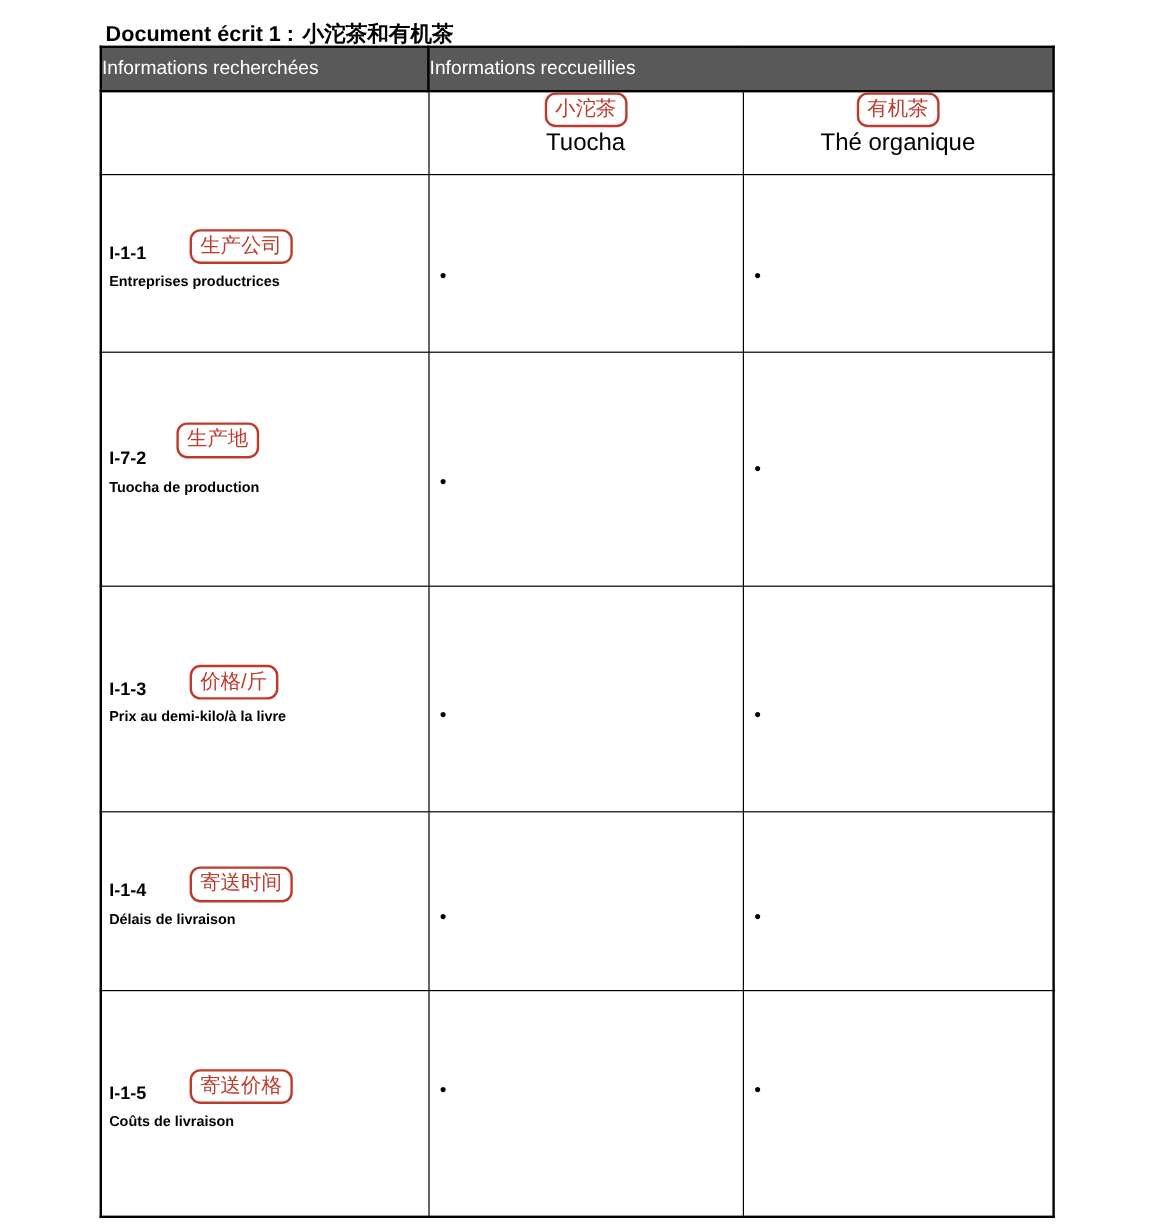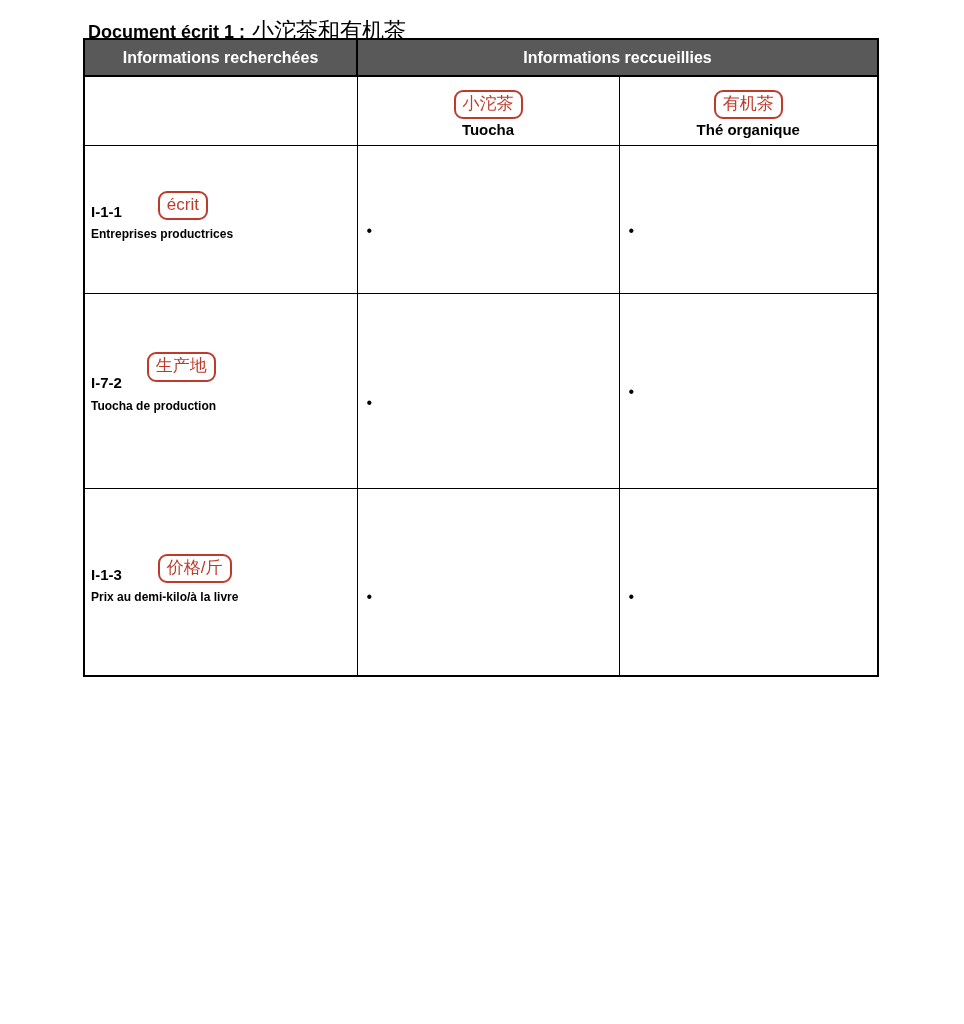--- a/index.html
+++ b/index.html
@@ -21,57 +21,57 @@
   }
   .doc-title {
     position: absolute;
     left: 88px; top: 16px;
     display: flex;
     align-items: baseline;
     gap: 7px;
     white-space: nowrap;
   }
   .doc-title .fr { font-size: 18px; font-weight: bold; }
-  .doc-title .zh { font-size: 22px; font-weight: normal; }
+  .doc-title .zh { font-size: 18px; font-weight: bold; }
 
   table.worksheet {
     position: absolute;
     left: 83px; top: 38px;
     width: 794px;
     border-collapse: collapse;
     table-layout: fixed;
     border: 2px solid var(--border-color);
   }
   col.c1 { width: 273px; }
   col.c2 { width: 262px; }
   col.c3 { width: 259px; }
 
   th, td { border: 1px solid var(--border-color); padding: 0; }
 
   tr.header-row { height: 37px; }
   tr.header-row th {
     background: var(--header-bg);
     color: var(--header-text);
     font-size: 16px;
-    font-weight: bold;
-    text-align: center;
+    font-weight: normal;
+    text-align: left;
     vertical-align: middle;
     border: 2px solid var(--border-color);
   }
 
   tr.subheader-row { height: 69px; }
   tr.subheader-row td {
     vertical-align: top;
     text-align: center;
-    padding-top: 13px;
+    padding-top: 0;
   }
   .product-name {
     display: block;
-    font-weight: bold;
-    font-size: 15px;
+    font-weight: normal;
+    font-size: 20px;
     margin-top: 2px;
   }
 
   .stamp {
     display: inline-block;
     color: var(--stamp-red);
     border: 2px solid var(--stamp-red);
     border-radius: 9px;
     padding: 2px 7px 3px 7px;
     font-size: 17px;
@@ -149,21 +149,21 @@
     <td>
       <span class="stamp">有机茶</span>
       <span class="product-name">Thé organique</span>
     </td>
   </tr>
 
   <tr class="r1">
     <td class="label-cell">
       <div class="code-line">
         <span class="item-code">I-1-1</span>
-        <span class="stamp">écrit</span>
+        <span class="stamp">生产公司</span>
       </div>
       <div class="item-french">Entreprises productrices</div>
     </td>
     <td class="answer-cell answer-mid">
       <span class="bullet">•</span>
     </td>
     <td class="answer-cell answer-right">
       <span class="bullet">•</span>
     </td>
   </tr>
@@ -193,15 +193,45 @@
       <div class="item-french">Prix au demi-kilo/à la livre</div>
     </td>
     <td class="answer-cell answer-mid">
       <span class="bullet">•</span>
     </td>
     <td class="answer-cell answer-right">
       <span class="bullet">•</span>
     </td>
   </tr>
 
-
+  <tr class="r4">
+    <td class="label-cell">
+      <div class="code-line">
+        <span class="item-code">I-1-4</span>
+        <span class="stamp">寄送时间</span>
+      </div>
+      <div class="item-french">Délais de livraison</div>
+    </td>
+    <td class="answer-cell answer-mid">
+      <span class="bullet">•</span>
+    </td>
+    <td class="answer-cell answer-right">
+      <span class="bullet">•</span>
+    </td>
+  </tr>
+
+  <tr class="r5">
+    <td class="label-cell">
+      <div class="code-line">
+        <span class="item-code">I-1-5</span>
+        <span class="stamp">寄送价格</span>
+      </div>
+      <div class="item-french">Coûts de livraison</div>
+    </td>
+    <td class="answer-cell answer-mid">
+      <span class="bullet">•</span>
+    </td>
+    <td class="answer-cell answer-right">
+      <span class="bullet">•</span>
+    </td>
+  </tr>
 </tbody>
   </table>
 
 </body></html>

